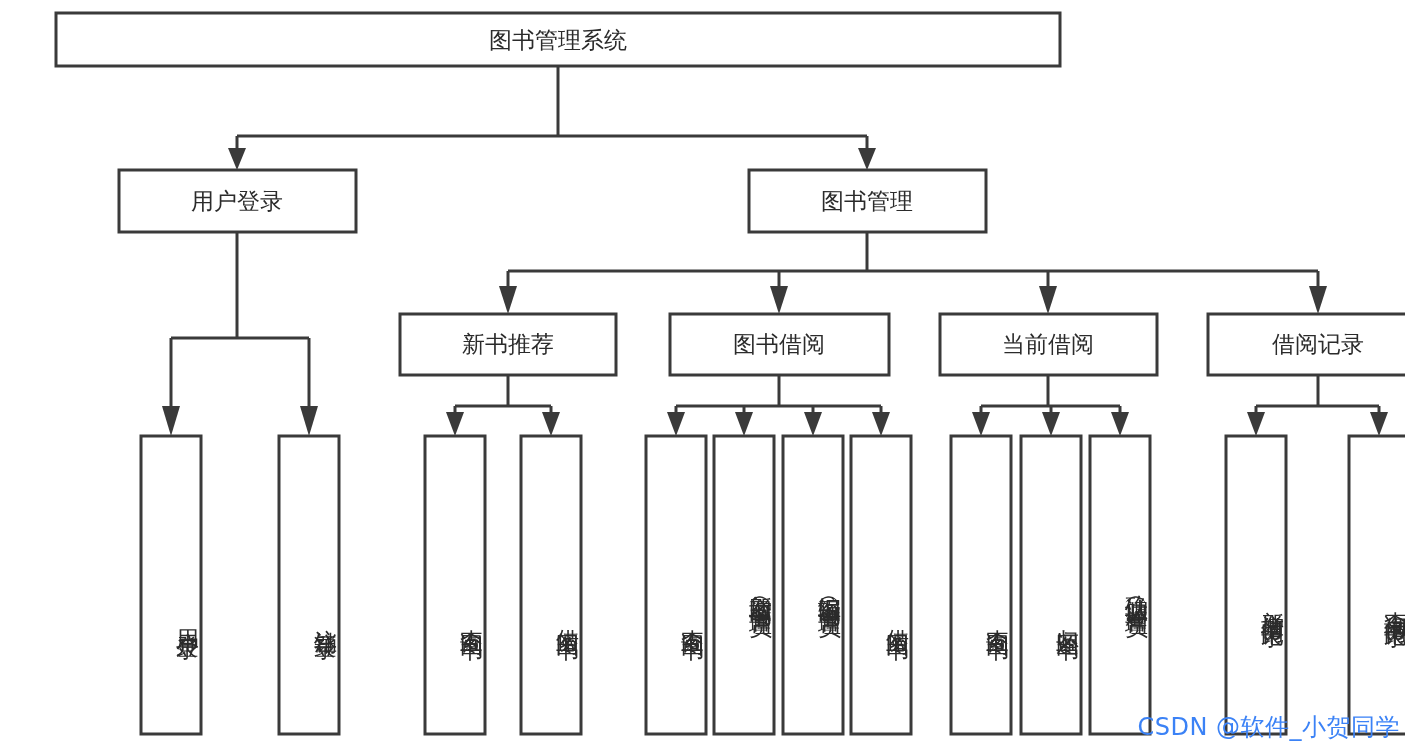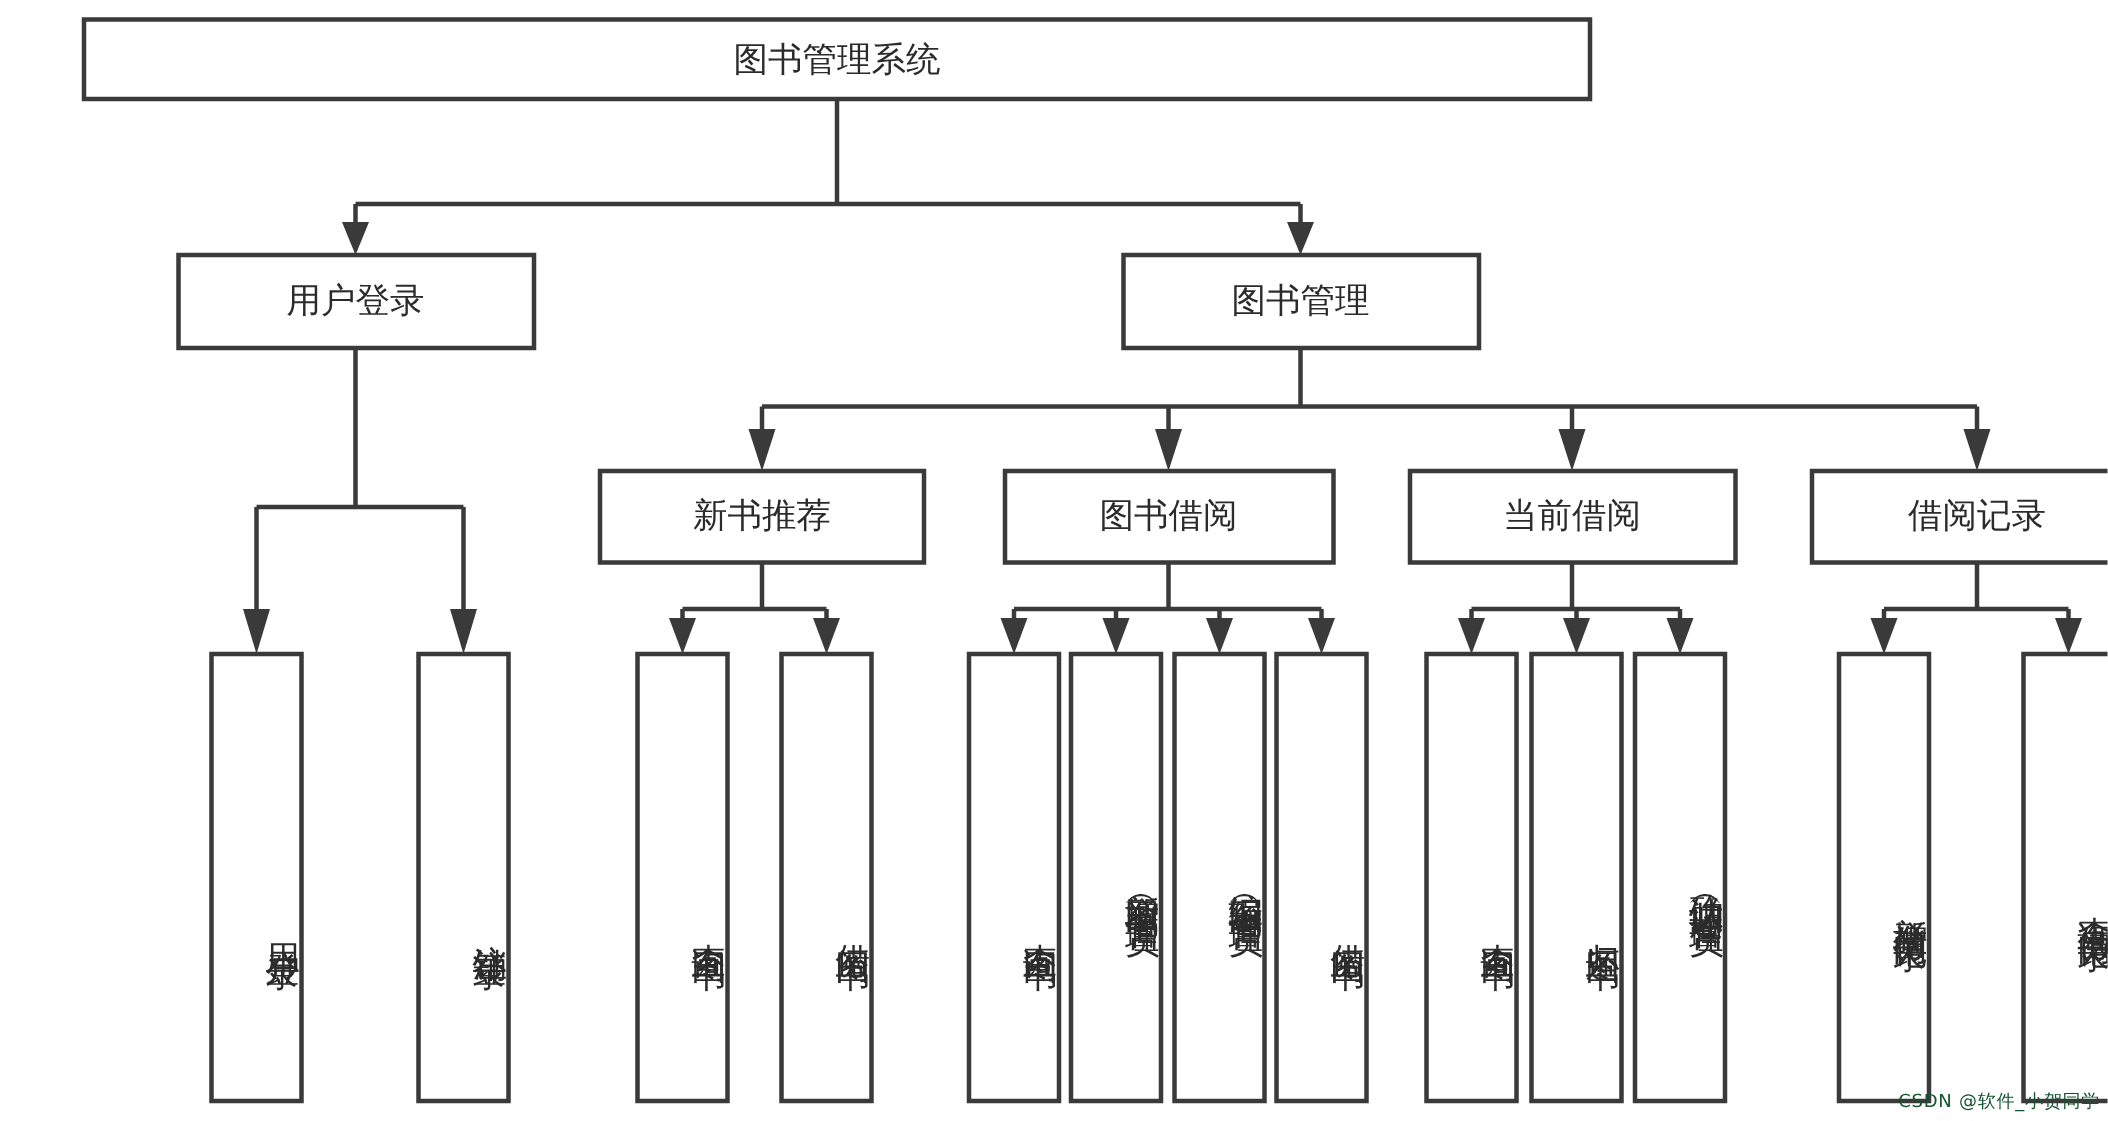--- a/index.html
+++ b/index.html
@@ -62,22 +62,22 @@
     align-items: flex-start;
     justify-content: center;
     white-space: nowrap;
     pointer-events: none;
   }
   .watermark {
     position: absolute;
     right: 8px;
     bottom: 4px;
     font-family: "DejaVu Sans", "Liberation Sans", sans-serif;
-    font-size: 12px;
-    color: #14532d;
+    font-size: 24px;
+    color: #3b82f6;
     letter-spacing: 0.5px;
     white-space: nowrap;
   }
 </style>
 </head>
 <body>
 
 <div id="diagram-root">
 
   <svg class="diagram-canvas" viewBox="0 0 1405 747" xmlns="http://www.w3.org/2000/svg">

